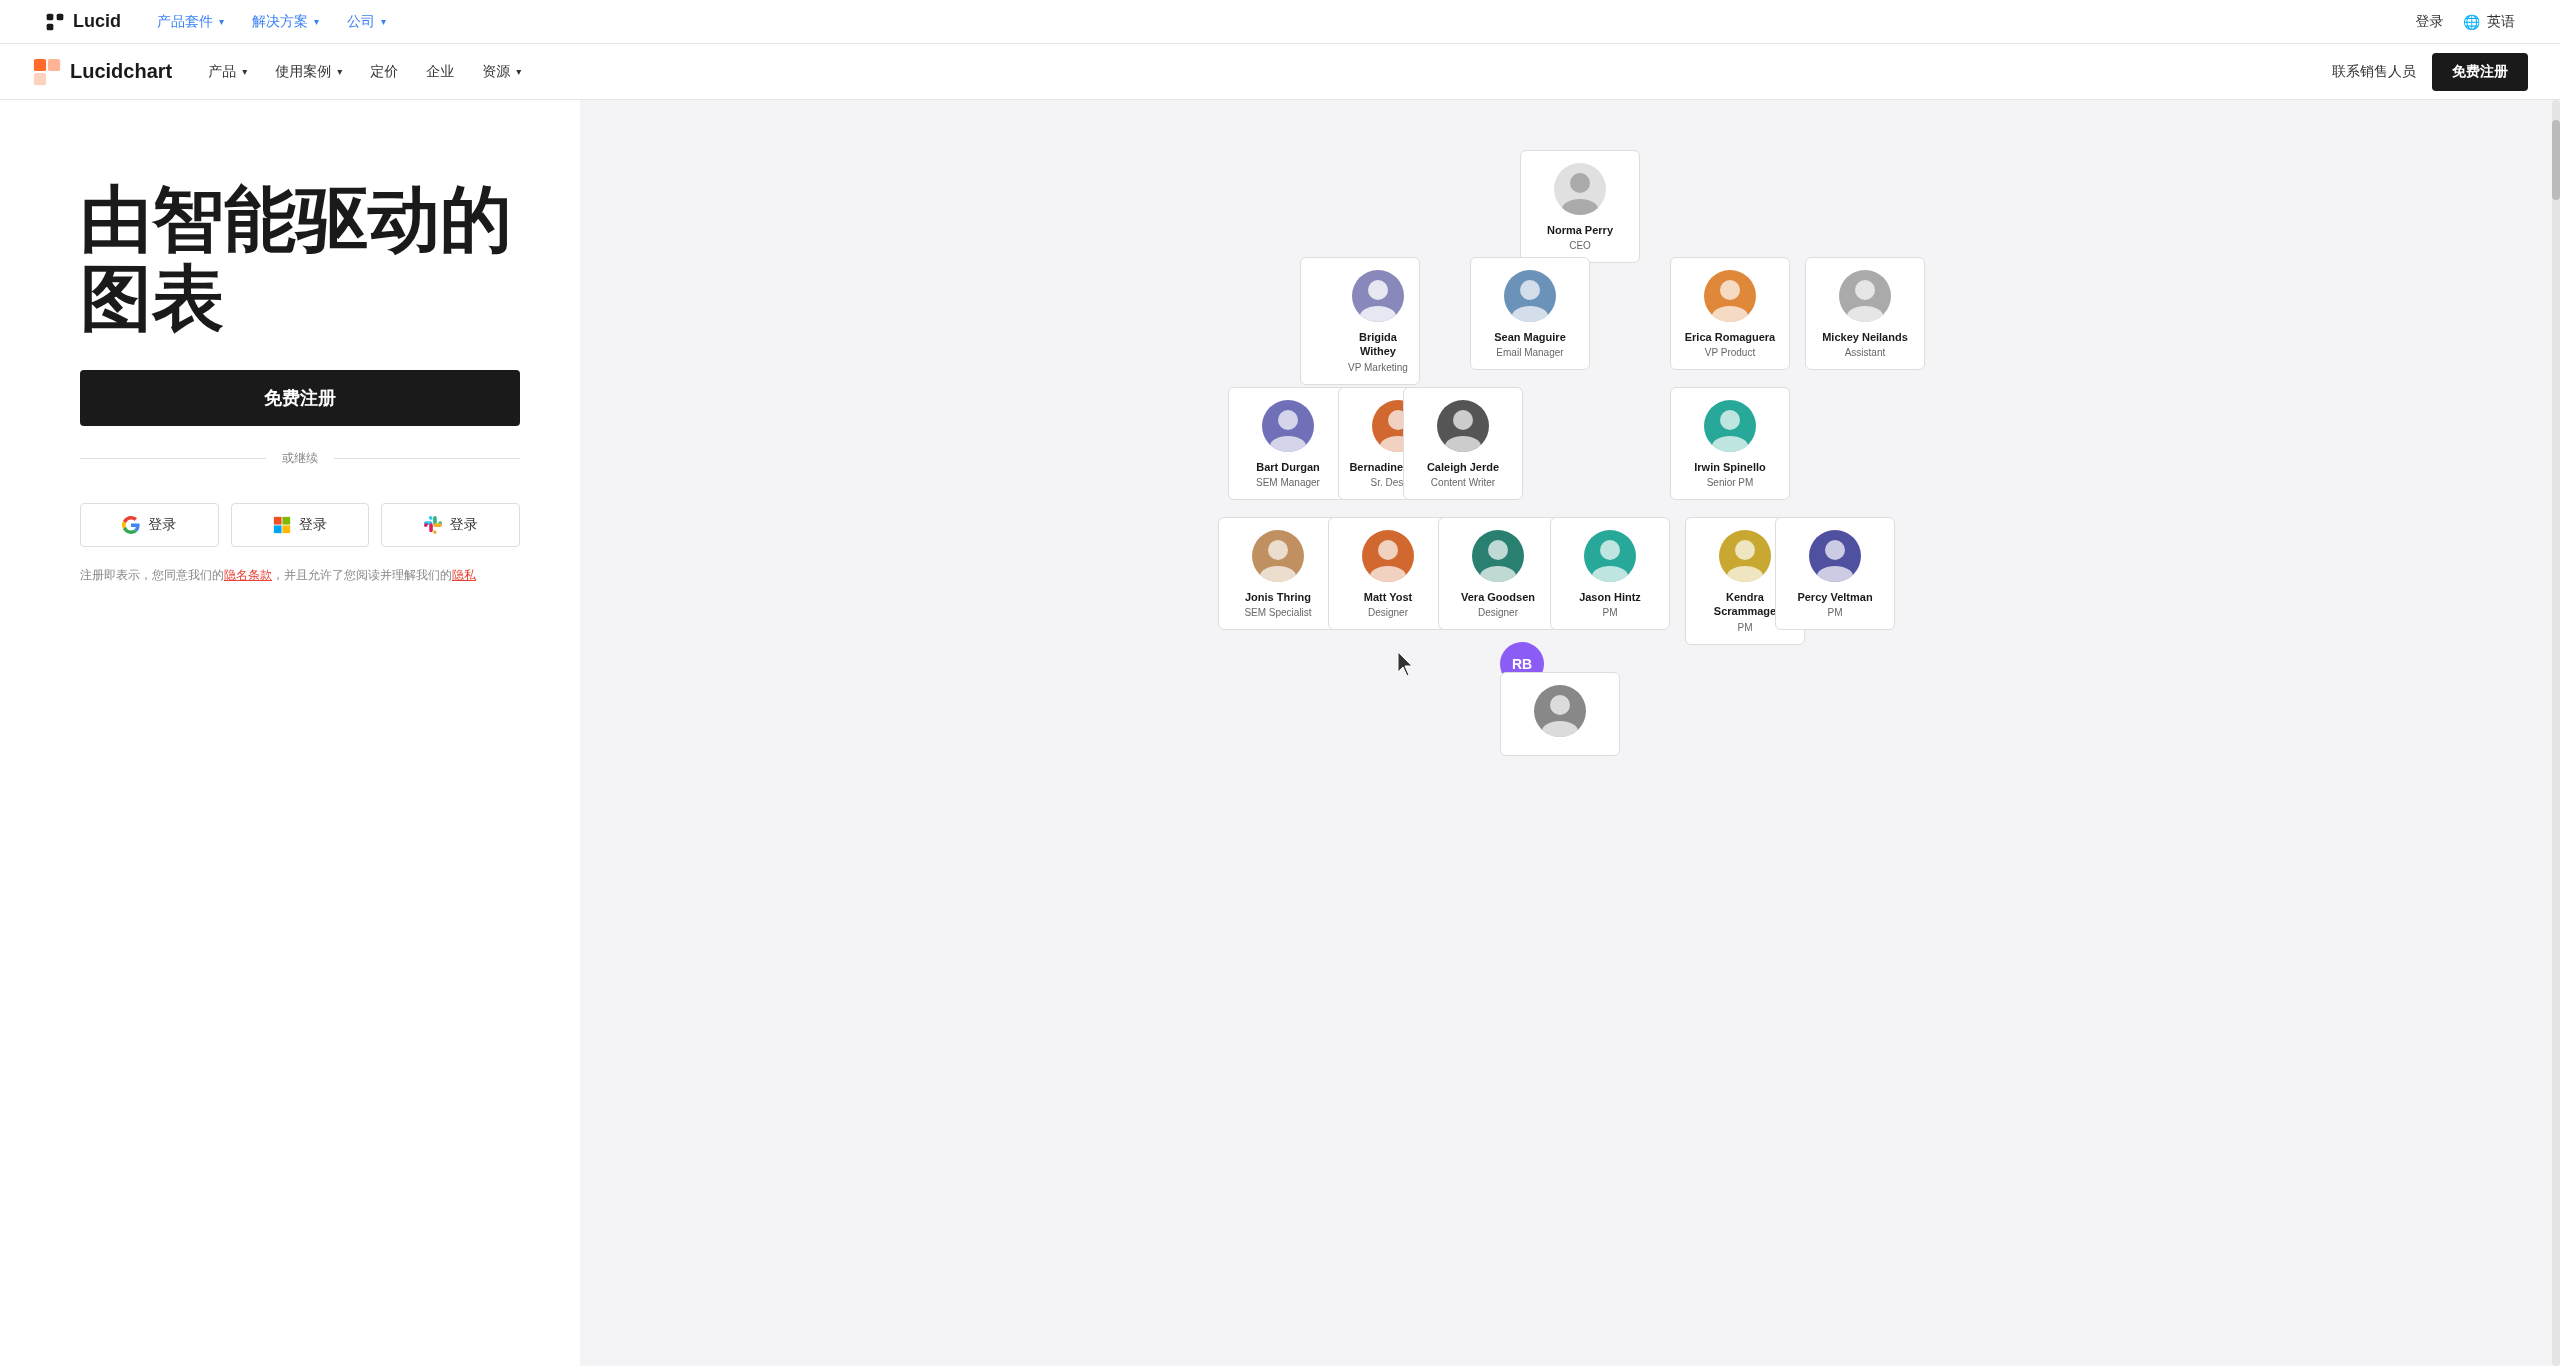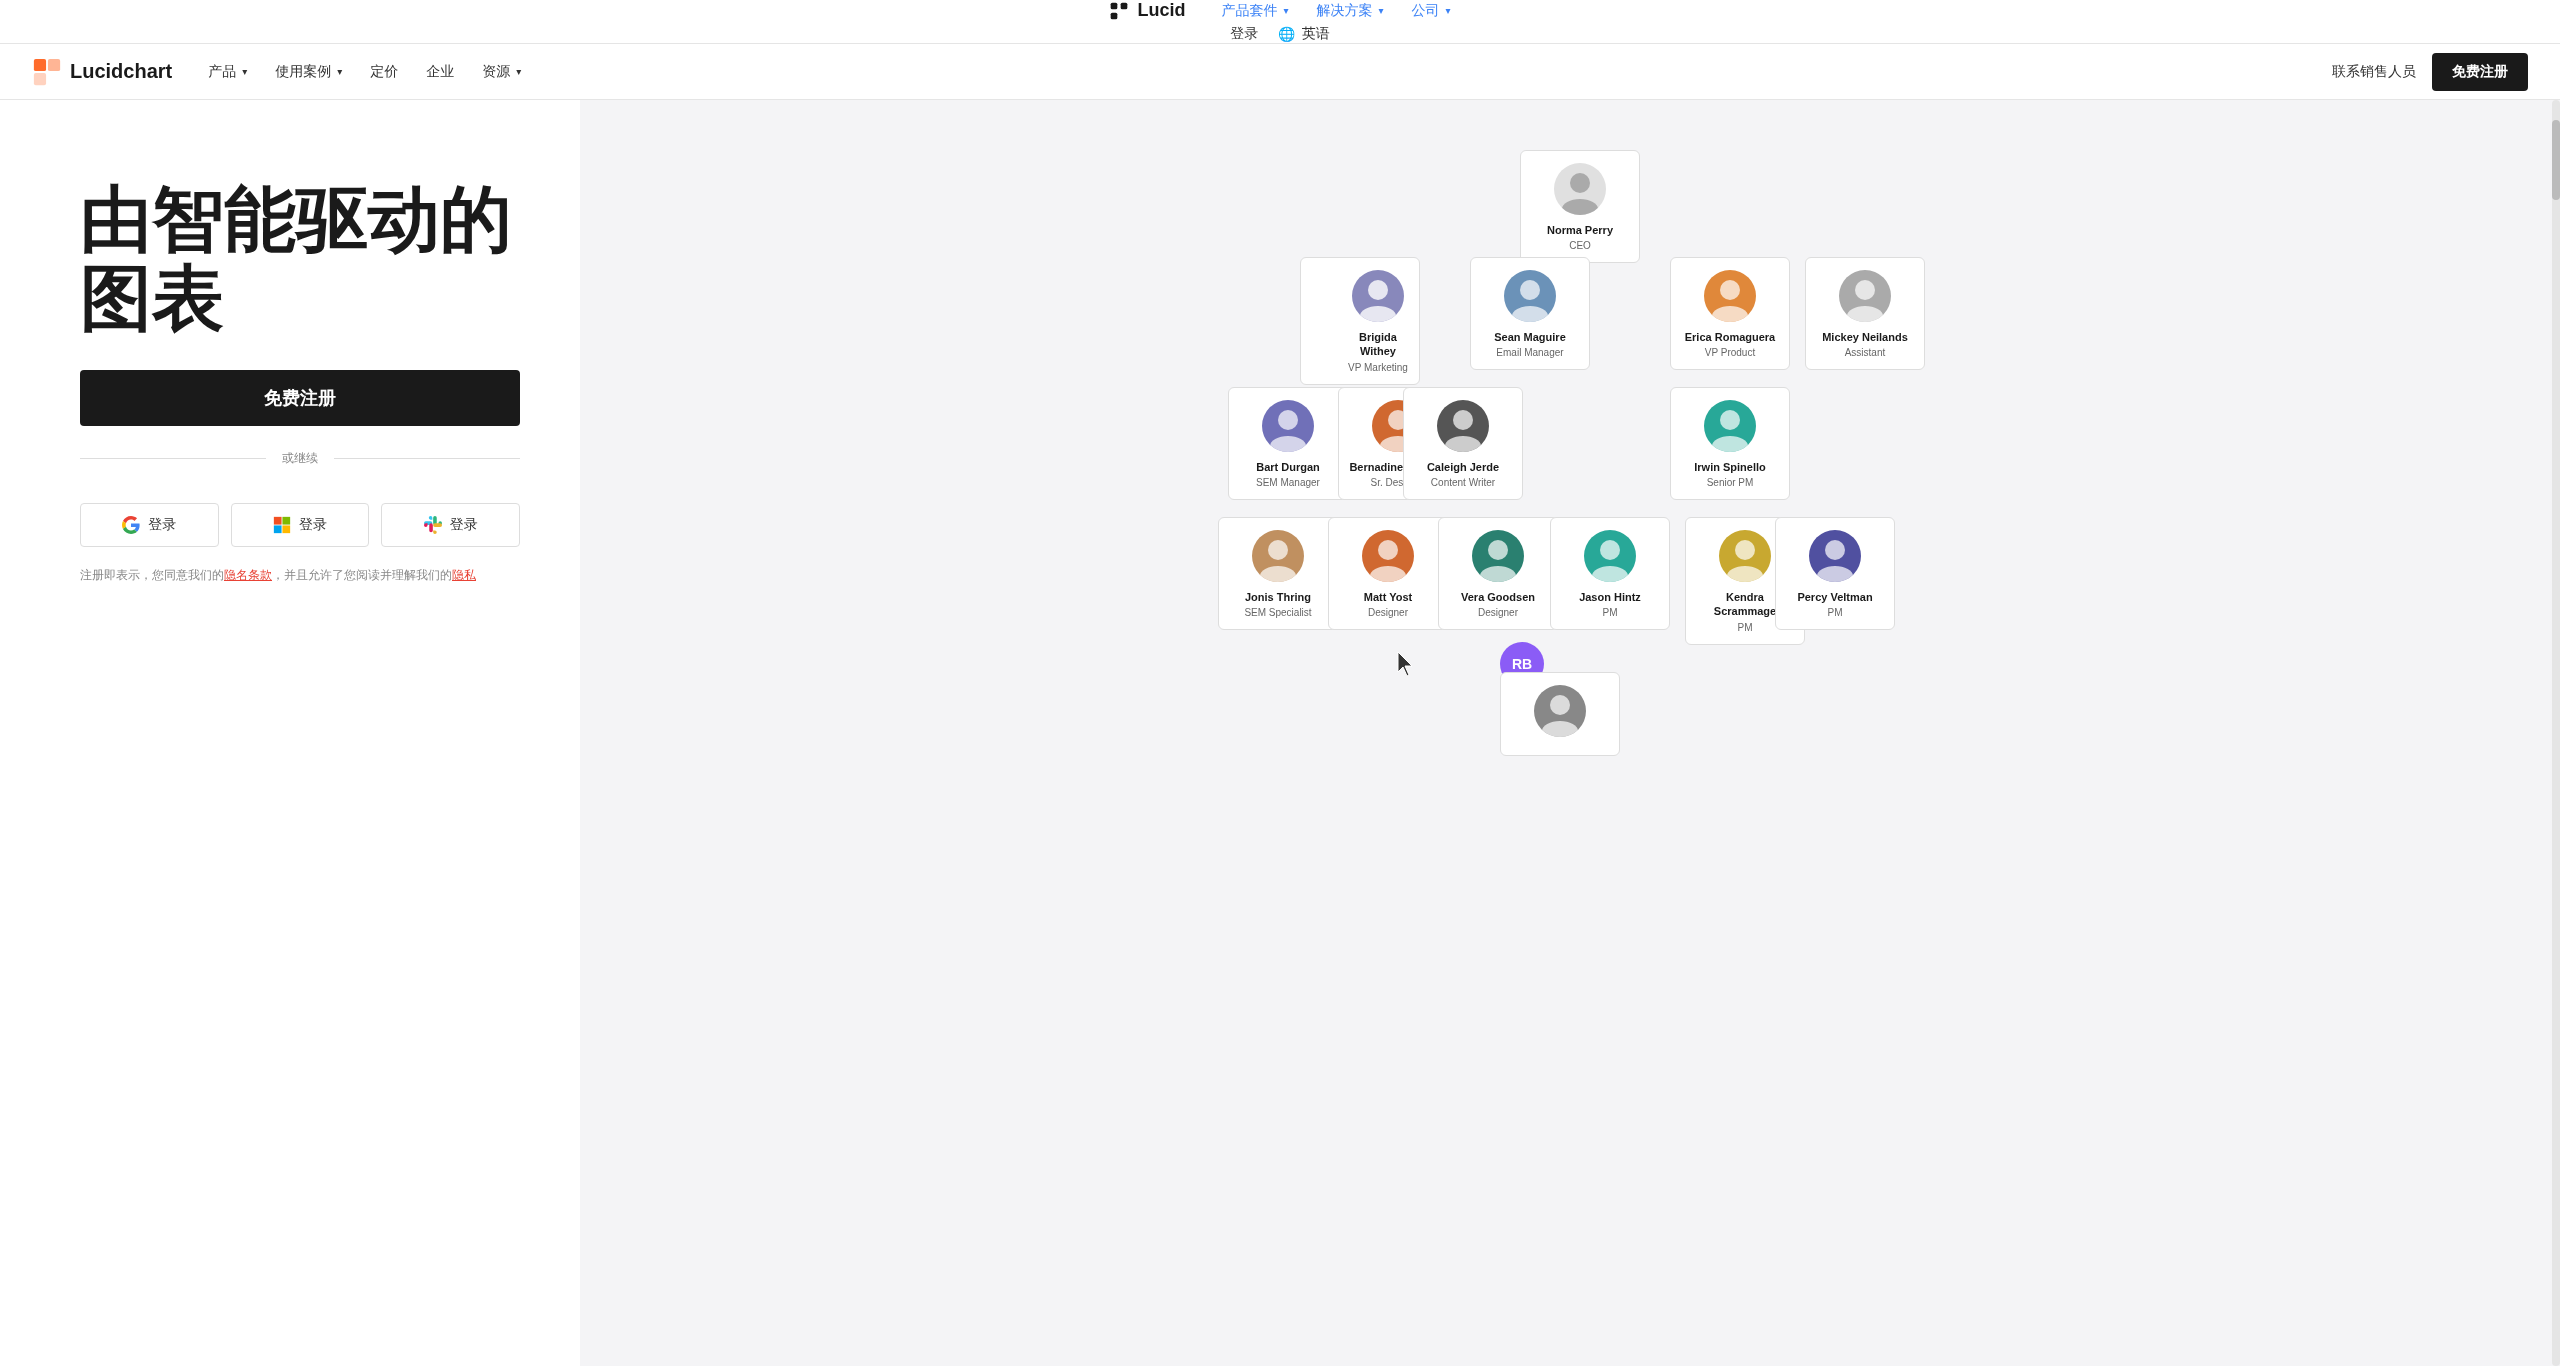--- a/index.html
+++ b/index.html
@@ -7,21 +7,20 @@
 
     
     .top-nav {
       height: 44px;
       border-bottom: 1px solid #e5e5e5;
       display: flex;
       align-items: center;
       justify-content: space-between;
       padding: 0 45px;
       background: #fff;
-      flex-direction: column;
     }
     .top-nav-left { display: flex; align-items: center; gap: 36px; }
     .top-nav-logo { display: flex; align-items: center; gap: 8px; font-weight: 700; font-size: 18px; color: #1a1a1a; }
     .top-nav-logo-icon { width: 20px; height: 20px; }
     .top-nav-links { display: flex; align-items: center; gap: 28px; }
     .top-nav-links a { font-size: 14px; color: #3b82f6; text-decoration: none; display: flex; align-items: center; gap: 4px; }
     .top-nav-right { display: flex; align-items: center; gap: 20px; }
     .top-nav-right a { font-size: 14px; color: #333; text-decoration: none; }
     .lang-btn { display: flex; align-items: center; gap: 6px; font-size: 14px; color: #333; }
 

